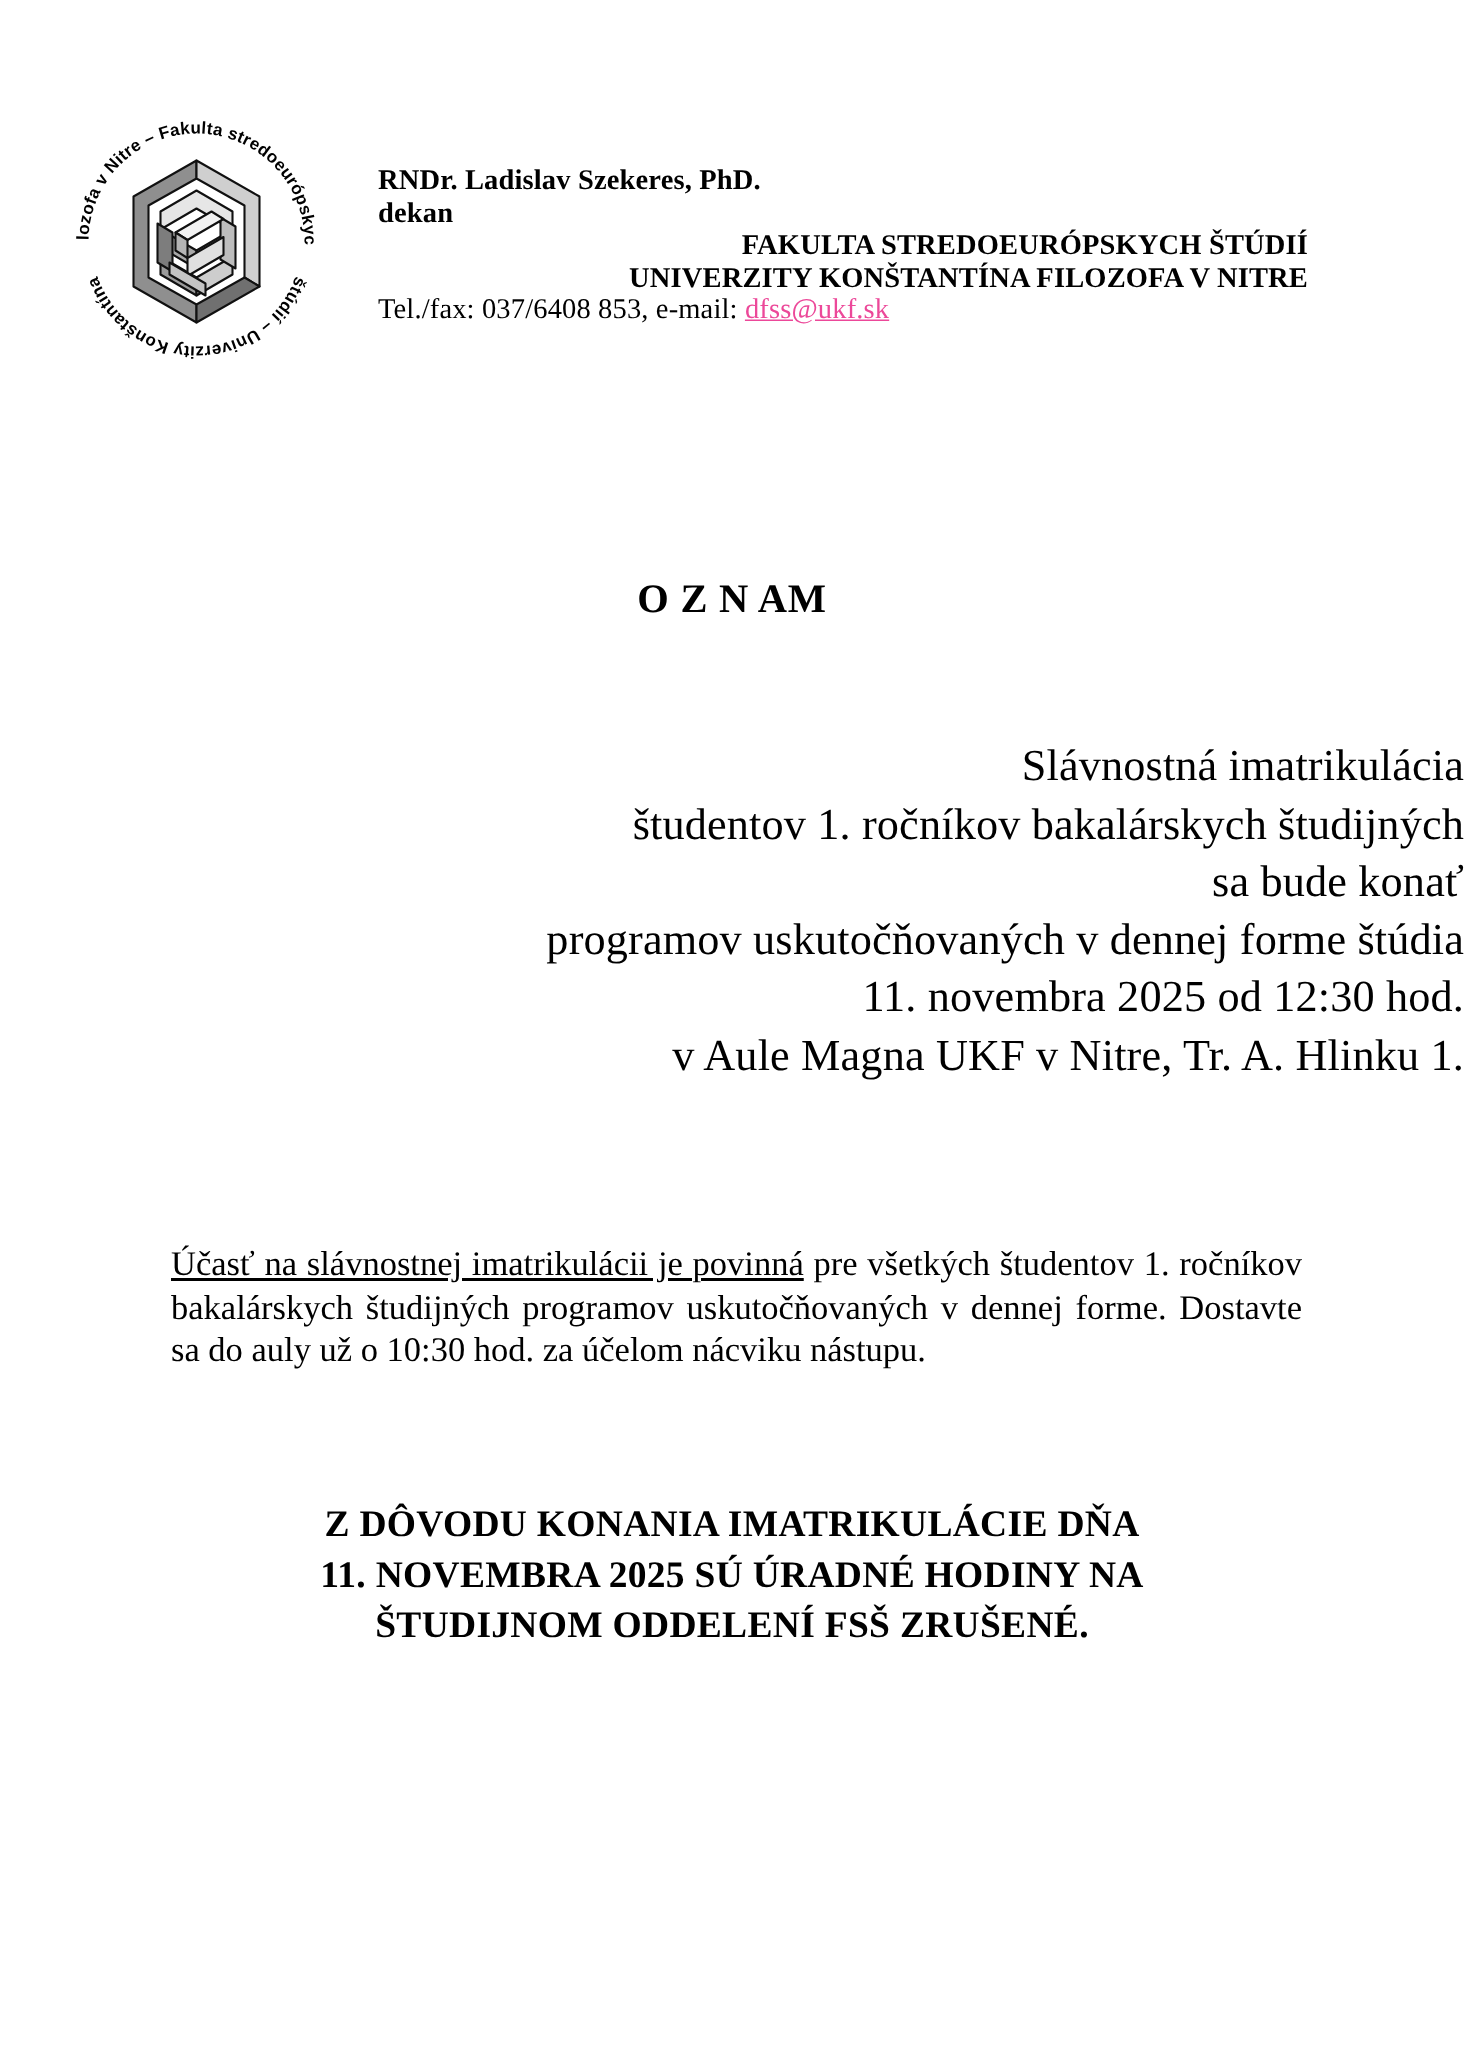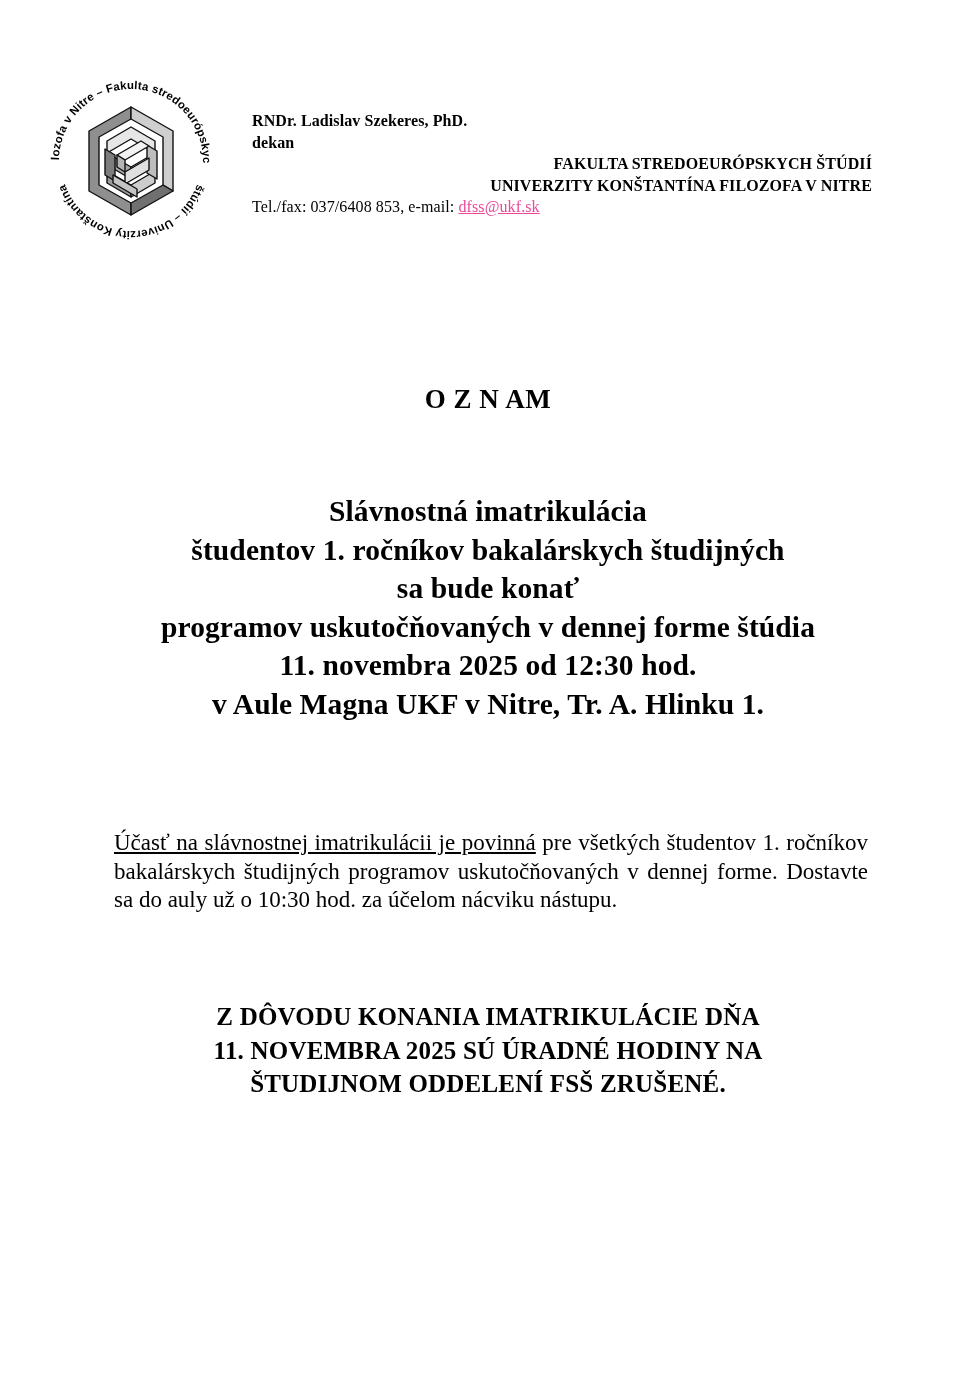--- a/index.html
+++ b/index.html
@@ -41,21 +41,21 @@
   }
   .logo svg { display: block; width: 172px; height: 172px; }
 
   .letterhead-text {
     position: absolute;
     left: 252px;
     top: 40px;
     width: 620px;
   }
   .lh-line {
-    font-size: 16px;
+    font-size: 19px;
     line-height: 21.5px;
     white-space: nowrap;
     letter-spacing: 0.1px;
   }
   .lh-line.bold { font-weight: bold; }
   .lh-line.caps { font-weight: bold; text-align: right; }
   .email-link {
     color: #ec4899;
     text-decoration: underline;
   }
@@ -72,23 +72,23 @@
     letter-spacing: 0.5px;
     line-height: 46px;
   }
 
   
   .announcement {
     position: absolute;
     left: 0;
     top: 492px;
     width: 976px;
-    text-align: center;
+    text-align: right;
     font-size: 29.5px;
-    font-weight: bold;
+    font-weight: normal;
     line-height: 38.5px;
     letter-spacing: 0.1px;
   }
   .announcement div { white-space: nowrap; }
 
   
   .note {
     position: absolute;
     left: 114px;
     top: 806px;

